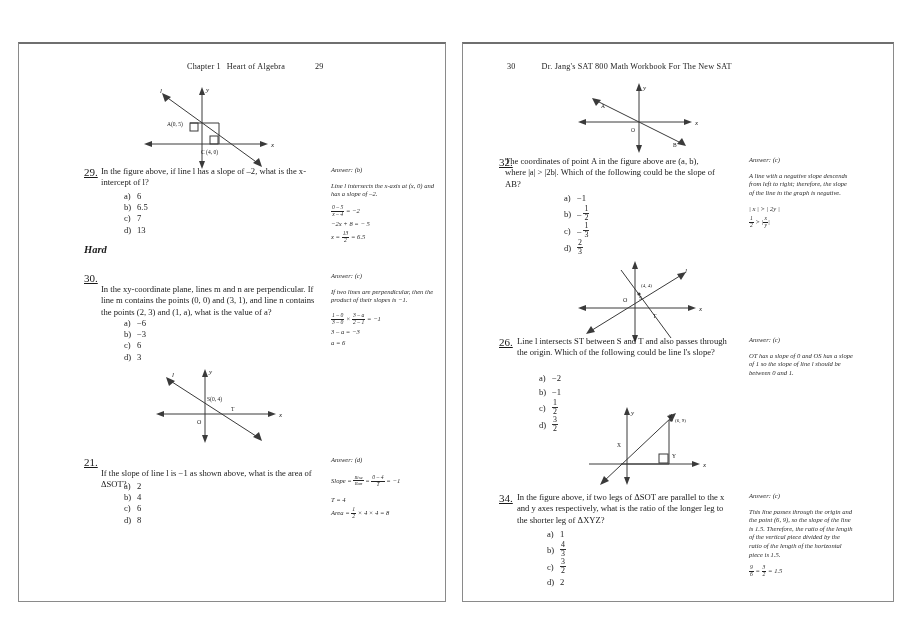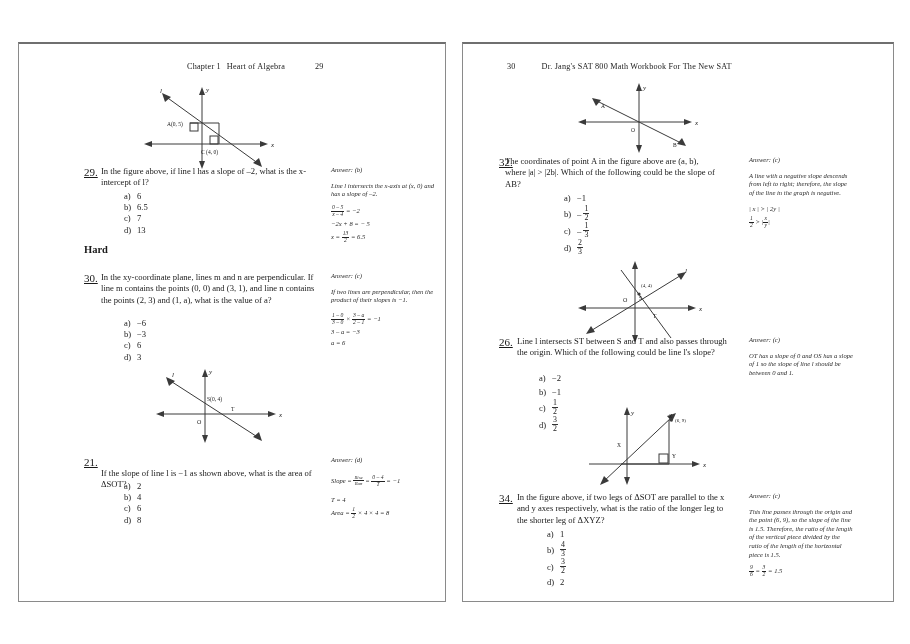--- a/index.html
+++ b/index.html
@@ -16,21 +16,21 @@
   .rh-left .rh-ttl{margin-right:30px;}
   .rh-right{left:44px;}
   .rh-right .rh-num{margin-right:26px;text-align:right;}
 
   .qblock{position:absolute;left:0;width:100%;}
   .qnum{position:absolute;font-size:11px;text-decoration:underline;}
   .qtext{position:absolute;font-size:8.6px;line-height:11.4px;}
   .opts{position:absolute;font-size:8.6px;line-height:11.2px;}
   .opt{white-space:nowrap;}
   .opt .lab{display:inline-block;width:13px;}
-  .sect-head{position:absolute;font-size:10.5px;font-weight:bold;}
+  .sect-head{position:absolute;font-size:10.5px;font-style:italic;font-weight:bold;}
 
   .ans{position:absolute;font-style:italic;font-size:6.6px;line-height:8.6px;color:#2a2a2a;width:104px;}
   .ans .ahead{font-style:italic;margin-bottom:7px;}
   .ans .atxt{margin-bottom:6px;}
   .ans .aline{margin-bottom:2.5px;font-style:italic;white-space:nowrap;}
 
   .frac{display:inline-block;vertical-align:-0.42em;text-align:center;line-height:1.02;font-size:.92em;}
   .frac .nu{display:block;padding:0 1px;}
   .frac .de{display:block;border-top:1px solid #333;padding:0 1px;}
   .ofrac{display:inline-block;vertical-align:-0.45em;text-align:center;line-height:1.05;font-size:.86em;}
@@ -97,21 +97,21 @@
         <div class="aline"><span class="ofrac"><span class="nu">0 – 5</span><span class="de">x – 4</span></span> <span>= −2</span></div>
         <div class="aline">−2x + 8 = − 5</div>
         <div class="aline"><span>x =</span> <span class="ofrac"><span class="nu">13</span><span class="de">2</span></span> <span>= 6.5</span></div>
       </div>
     </div>
 
     <div class="sect-head" style="left:65px;top:200px;">Hard</div>
 
     <div class="qblock" style="top:228px;">
       <div class="qnum" style="left:65px;top:0;">30.</div>
-      <div class="qtext" style="left:82px;top:0;width:222px;">In the xy-coordinate plane, lines m and n are perpendicular. If line m contains the points (0, 0) and (3, 1), and line n contains the points (2, 3) and (1, a), what is the value of a?</div>
+      <div class="qtext" style="left:82px;top:12px;width:222px;">In the xy-coordinate plane, lines m and n are perpendicular. If line m contains the points (0, 0) and (3, 1), and line n contains the points (2, 3) and (1, a), what is the value of a?</div>
       <div class="opts" style="left:105px;top:46px;">
         <div class="opt"><span class="lab">a)</span><span>−6</span></div>
         <div class="opt"><span class="lab">b)</span><span>−3</span></div>
         <div class="opt"><span class="lab">c)</span><span>6</span></div>
         <div class="opt"><span class="lab">d)</span><span>3</span></div>
       </div>
       <div class="ans" style="left:312px;top:0;">
         <div class="ahead">Answer:  (c)</div>
         <div class="atxt">If two lines are perpendicular, then the product of their slopes is −1.</div>
         <div class="aline" style="margin-top:8px;"><span class="ofrac"><span class="nu">1 – 0</span><span class="de">3 – 0</span></span> <span>×</span> <span class="ofrac"><span class="nu">3 – a</span><span class="de">2 – 1</span></span> <span>= −1</span></div>

